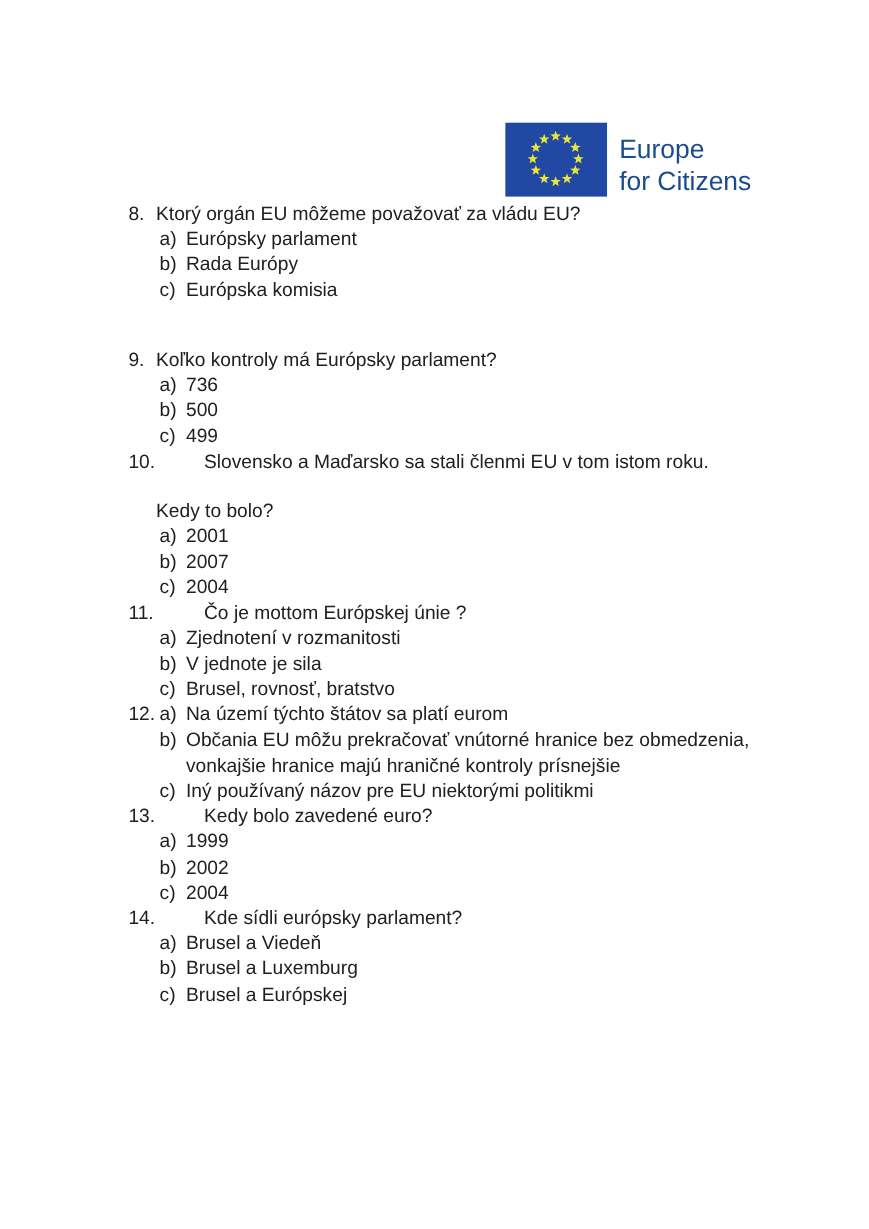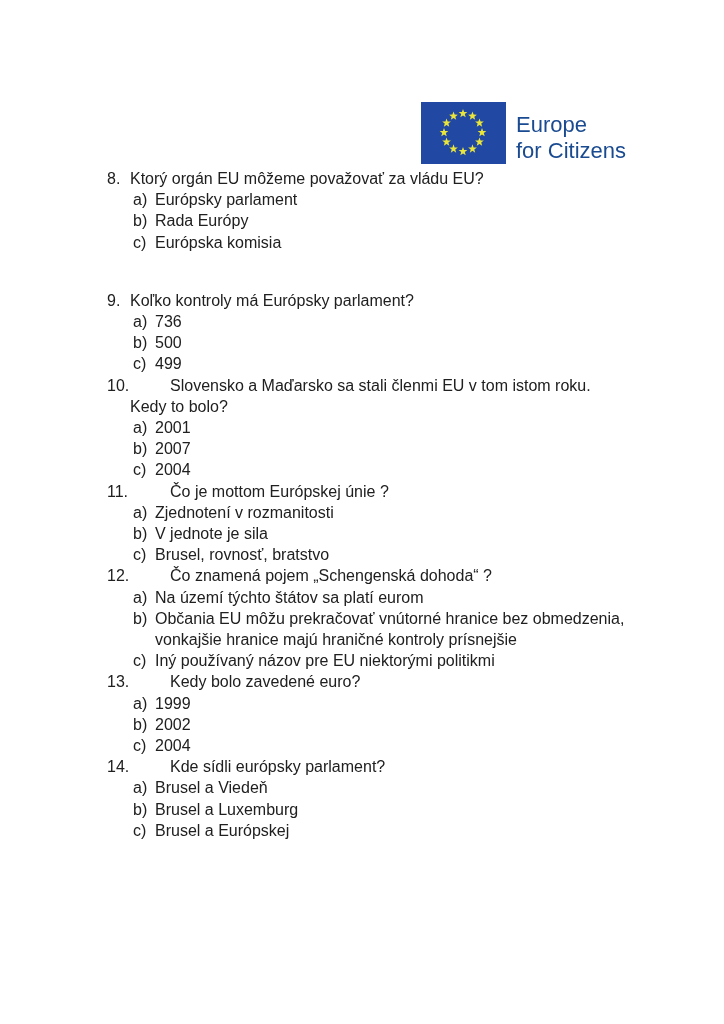--- a/index.html
+++ b/index.html
@@ -53,21 +53,21 @@
     padding-left: 130px;
     padding-right: 40px;
   }
   .q-num {
     position: absolute;
     left: 107px;
     top: 0;
     white-space: nowrap;
   }
   .long-tab .q-text { padding-left: 40px; }
-  .q-text2 { display: block; }
+  .q-text2 { display: block; margin-top: 20px; }
   .answer {
     position: relative;
     padding-left: 155px;
     padding-right: 72px;
   }
   .a-label {
     position: absolute;
     left: 133px;
     top: 0;
   }
@@ -186,21 +186,20 @@
       <div class="answer">
         <span class="a-label">c)</span>
         <span class="a-text">Brusel, rovnosť, bratstvo</span>
       </div>
     </div>
   </div>
 
   <div class="question">
     <div class="qrow long-tab">
       <span class="q-num">12.</span>
-      <span class="q-text">Čo znamená pojem „Schengenská dohoda“ ?</span>
     </div>
     <div class="answers">
       <div class="answer">
         <span class="a-label">a)</span>
         <span class="a-text">Na území týchto štátov sa platí eurom</span>
       </div>
       <div class="answer">
         <span class="a-label">b)</span>
         <span class="a-text">Občania EU môžu prekračovať vnútorné hranice bez obmedzenia, vonkajšie hranice majú hraničné kontroly prísnejšie</span>
       </div>

